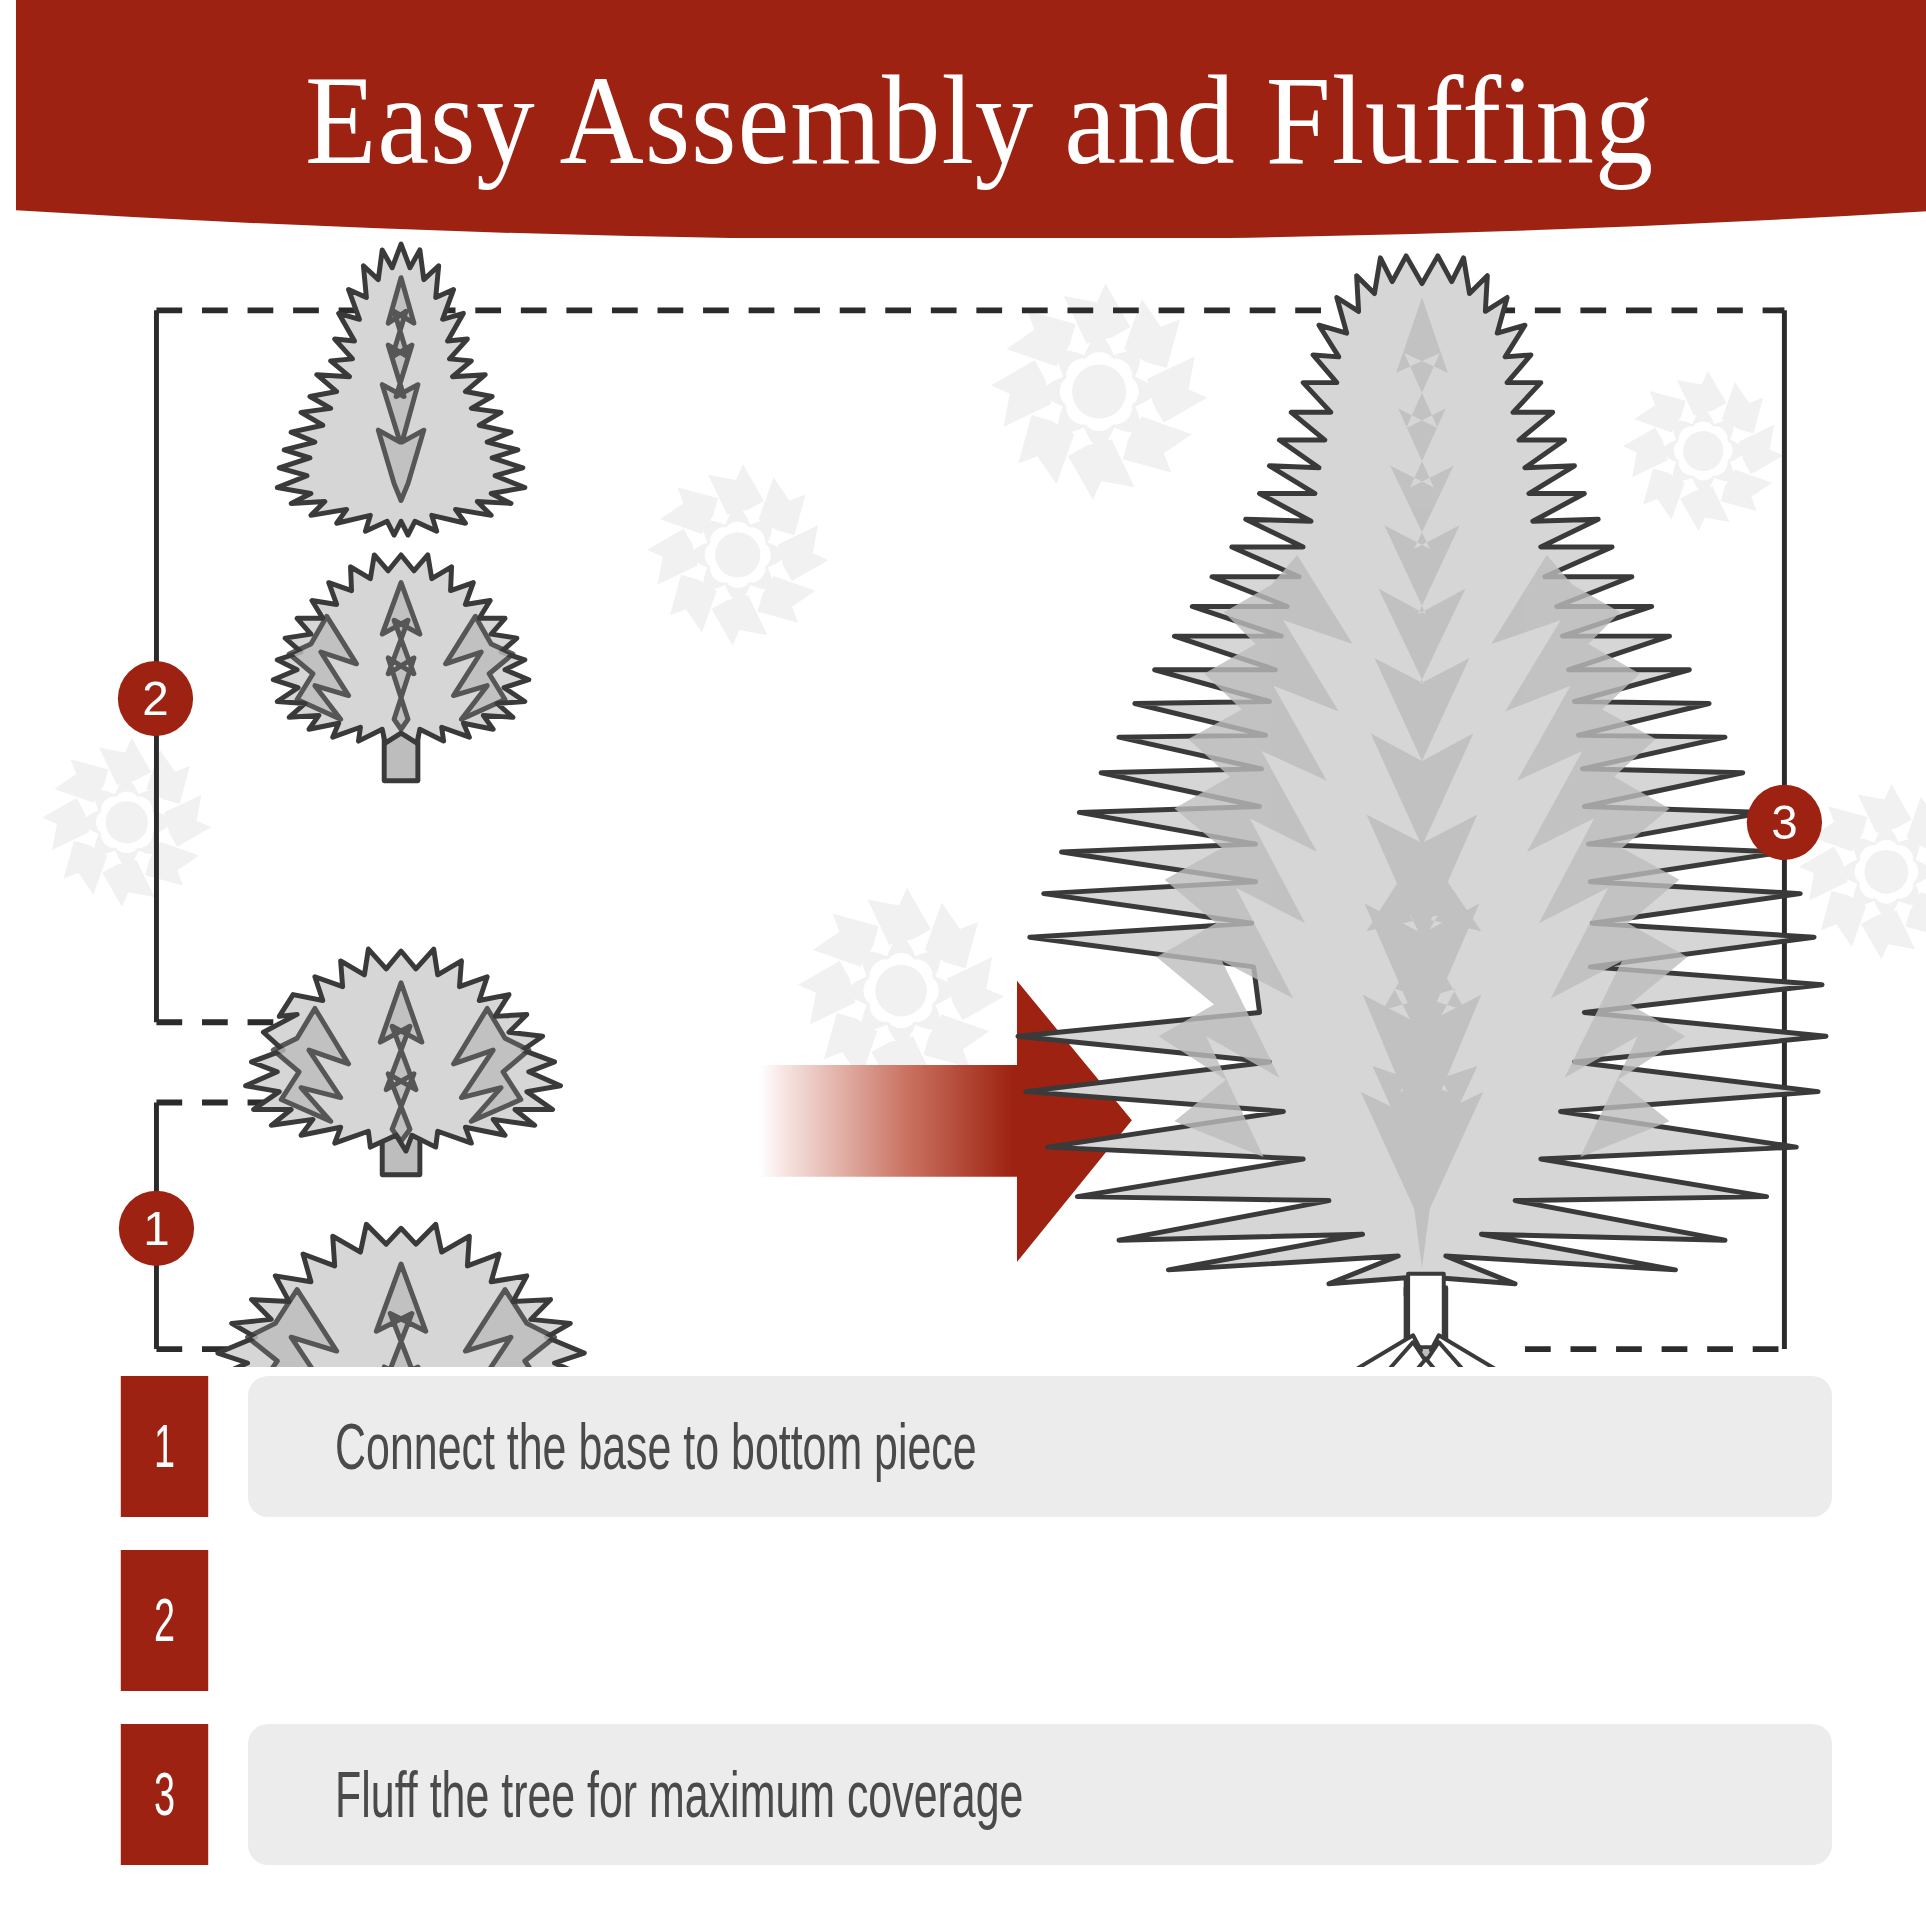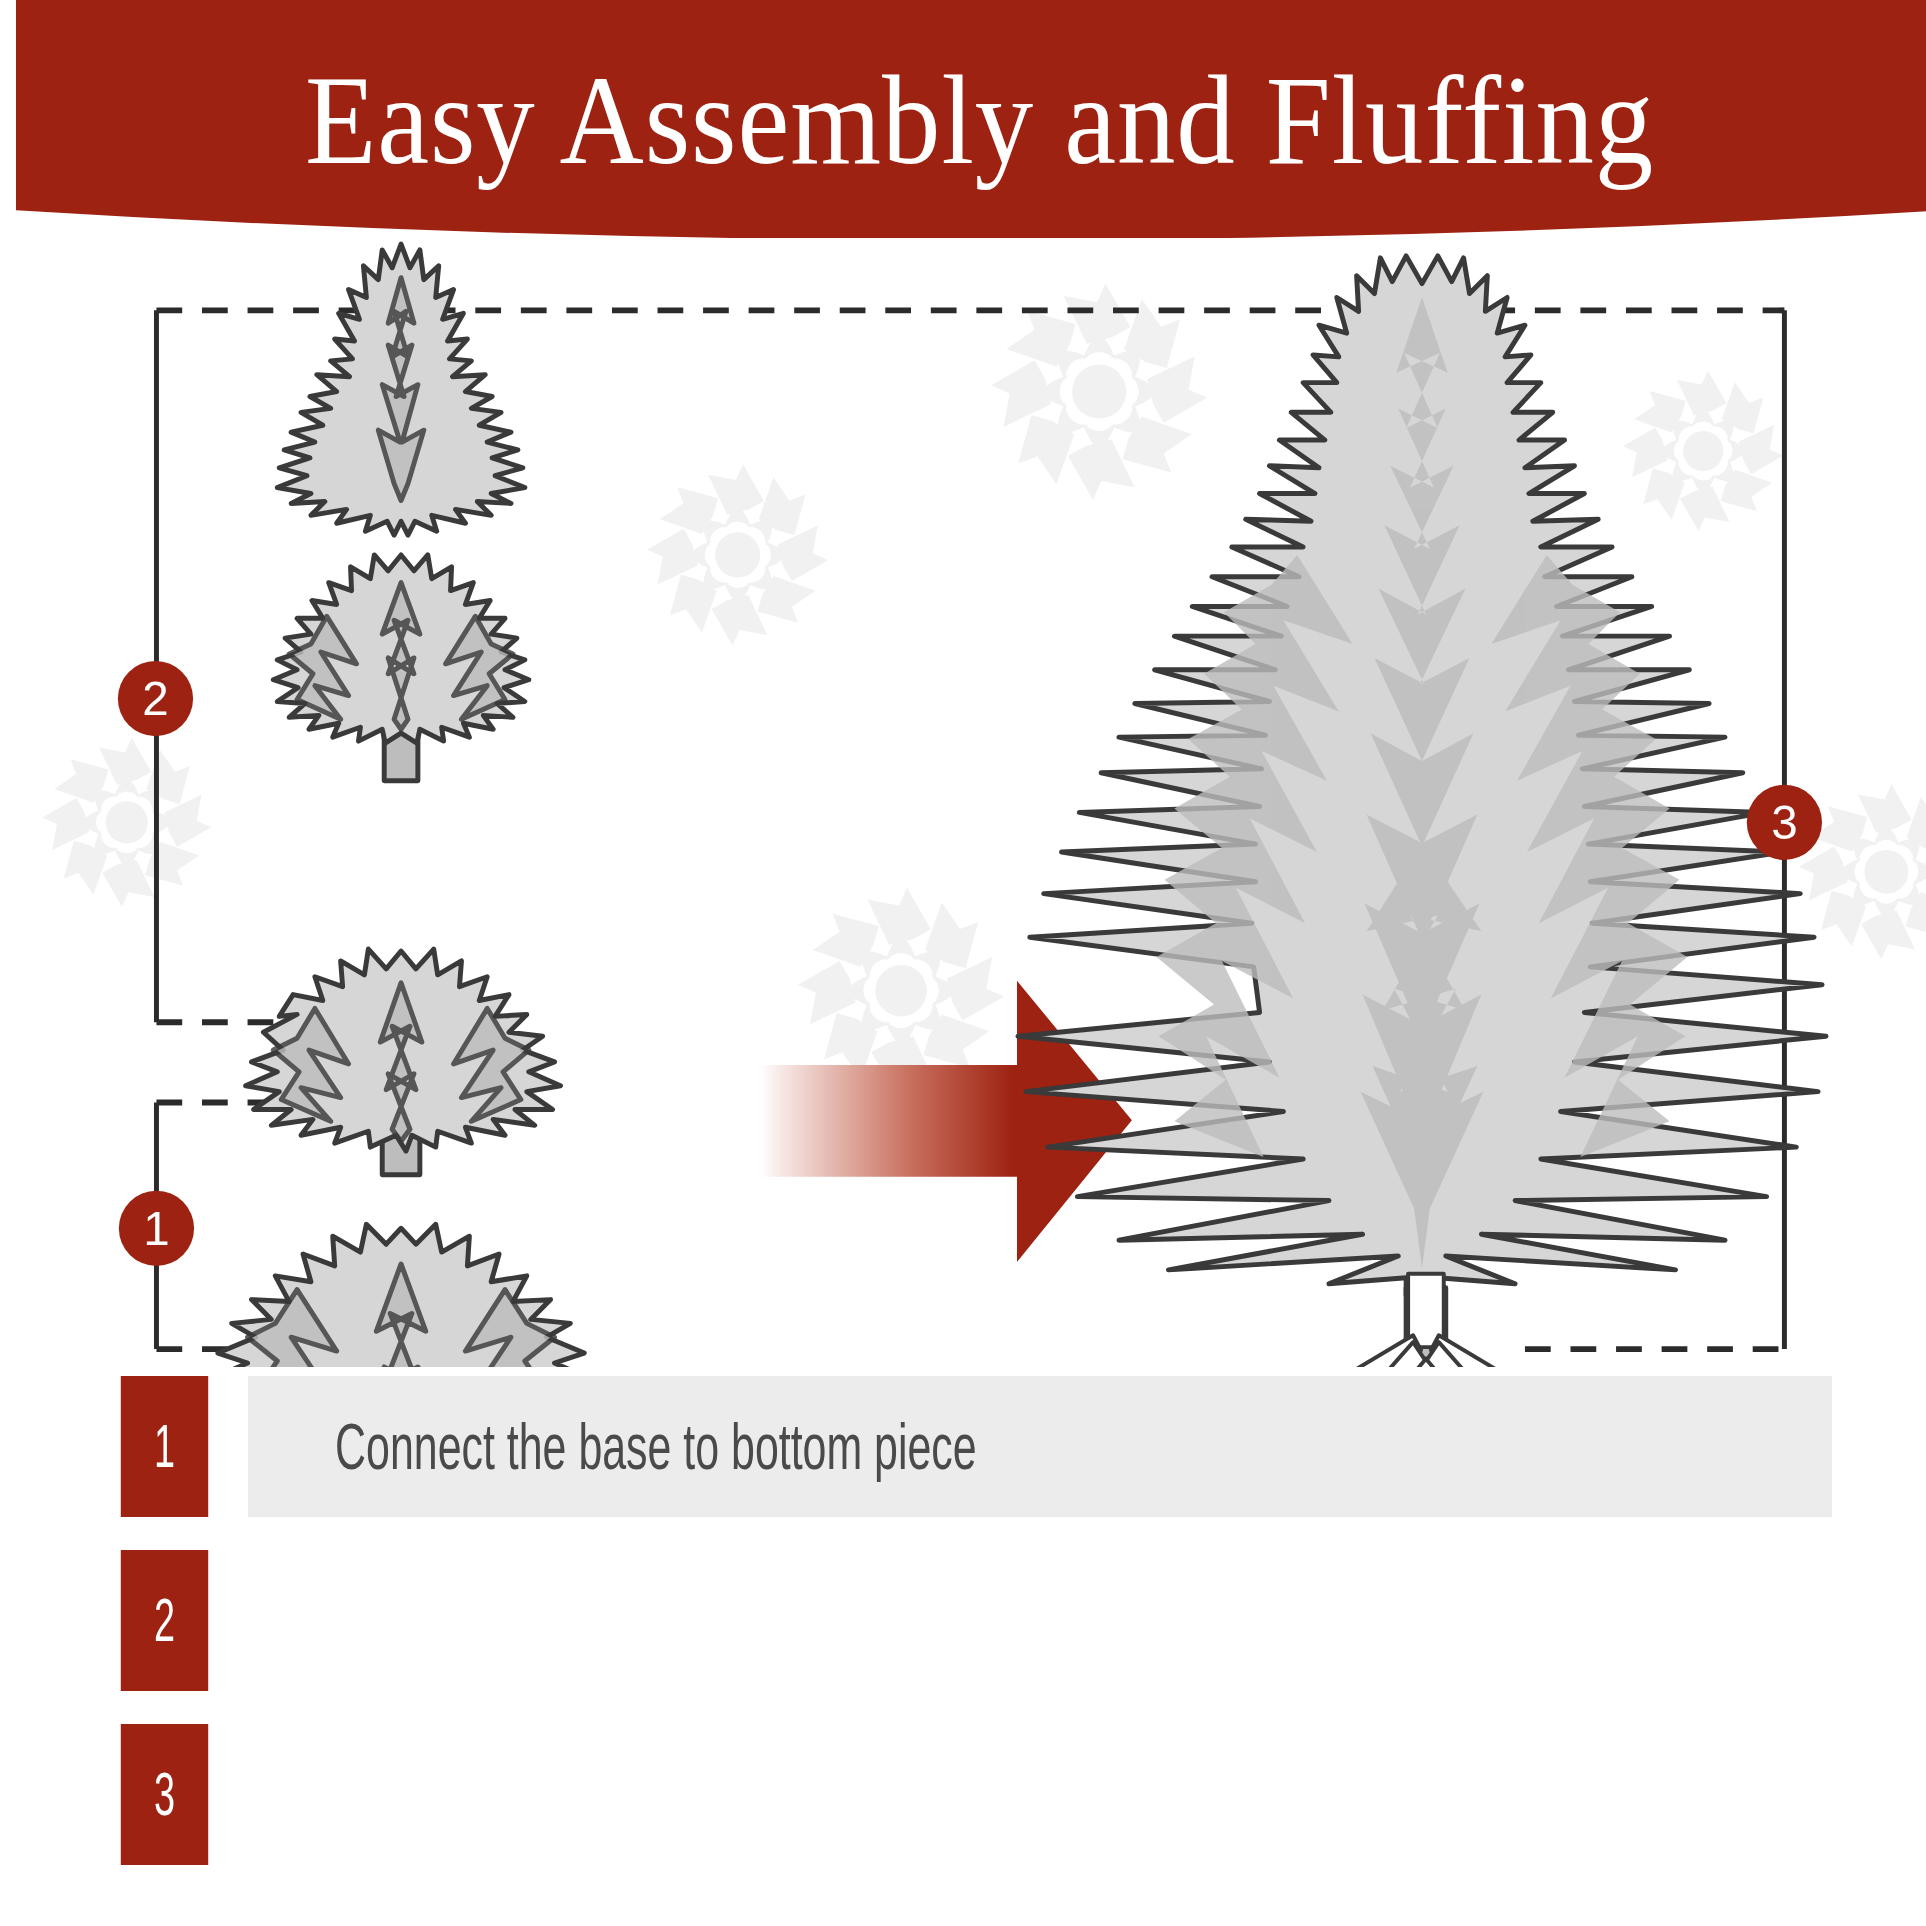--- a/index.html
+++ b/index.html
@@ -29,21 +29,21 @@
     background:#9d2211;color:#fff;
     display:flex;align-items:center;justify-content:center;
     font-size:61px;line-height:61px;
     font-family:"Liberation Sans",sans-serif;
     transform:scaleX(0.62);transform-origin:50% 50%;
   }
   .step-num-box > span{display:block;transform:scaleX(1);}
   .step-bar{
     position:absolute;left:248px;top:0;right:95px;height:141px;
     background:#ececec;
-    display:flex;align-items:center;
+    display:flex;align-items:center;border-radius:20px;
   }
   .step-text{
     padding-left:132px;color:#4a4a4a;
     font-size:65px;line-height:69px;
     font-family:"Liberation Sans",sans-serif;
     transform:scaleX(0.66);transform-origin:0 50%;
     white-space:nowrap;
   }
 </style>
 </head>
@@ -324,16 +324,19 @@
   <div class="step-row">
     <div class="step-num-box">
       <span>2</span>
     </div>
   </div>
 
   <div class="step-row">
     <div class="step-num-box">
       <span>3</span>
     </div>
+    <div class="step-bar">
+      <div class="step-text">Fluff the tree for maximum coverage</div>
+    </div>
   </div>
 
 </div>
 
 
 </body></html>

